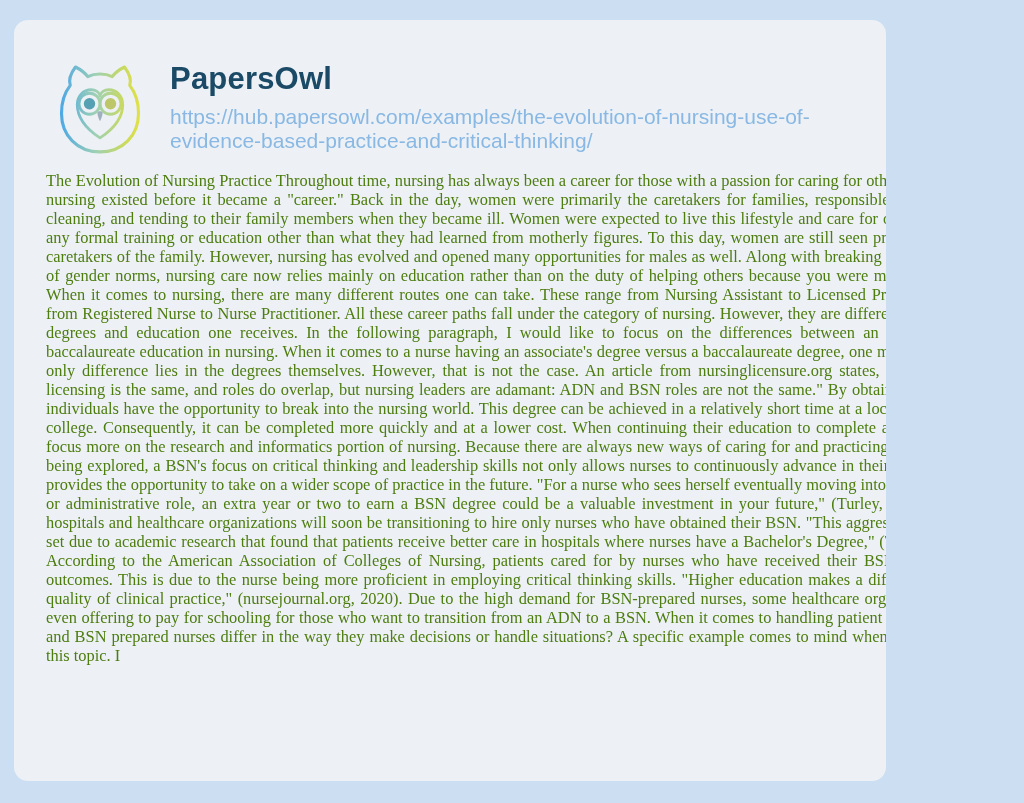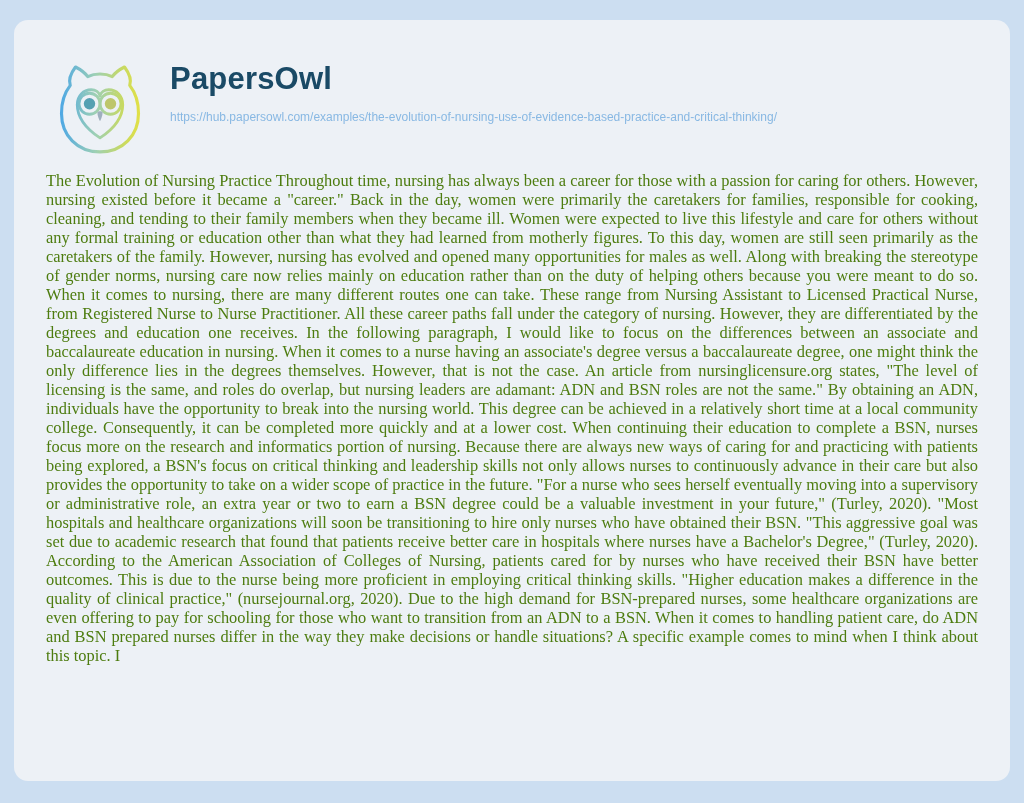--- a/index.html
+++ b/index.html
@@ -11,21 +11,21 @@
     font-family: "Liberation Sans", sans-serif;
   }
   .page {
     width: 1024px;
     height: 803px;
     background: #ccdef1;
     padding: 20px 14px 22px 14px;
     box-sizing: border-box;
   }
   .card {
-    width: 996px;
+    width: 872px;
     height: 761px;
     background: #edf1f6;
     border-radius: 14px;
     padding: 40px 32px 0 32px;
     box-sizing: border-box;
     overflow: hidden;
   }
   .brand-row {
     display: flex;
     align-items: flex-start;
@@ -44,21 +44,21 @@
     font-size: 31px;
     font-weight: 700;
     color: #1a4a66;
     letter-spacing: 0.2px;
     line-height: 34px;
   }
   .page-url {
     display: block;
     margin-top: 9px;
     max-width: 735px;
-    font-size: 12px;
+    font-size: 21px;
     line-height: 24px;
     color: #88b8e3;
     text-decoration: none;
     overflow-wrap: break-word;
     cursor: pointer;
   }
   .title {
     margin: 18px 0 0 0;
     max-width: 740px;
     font-size: 29px;

